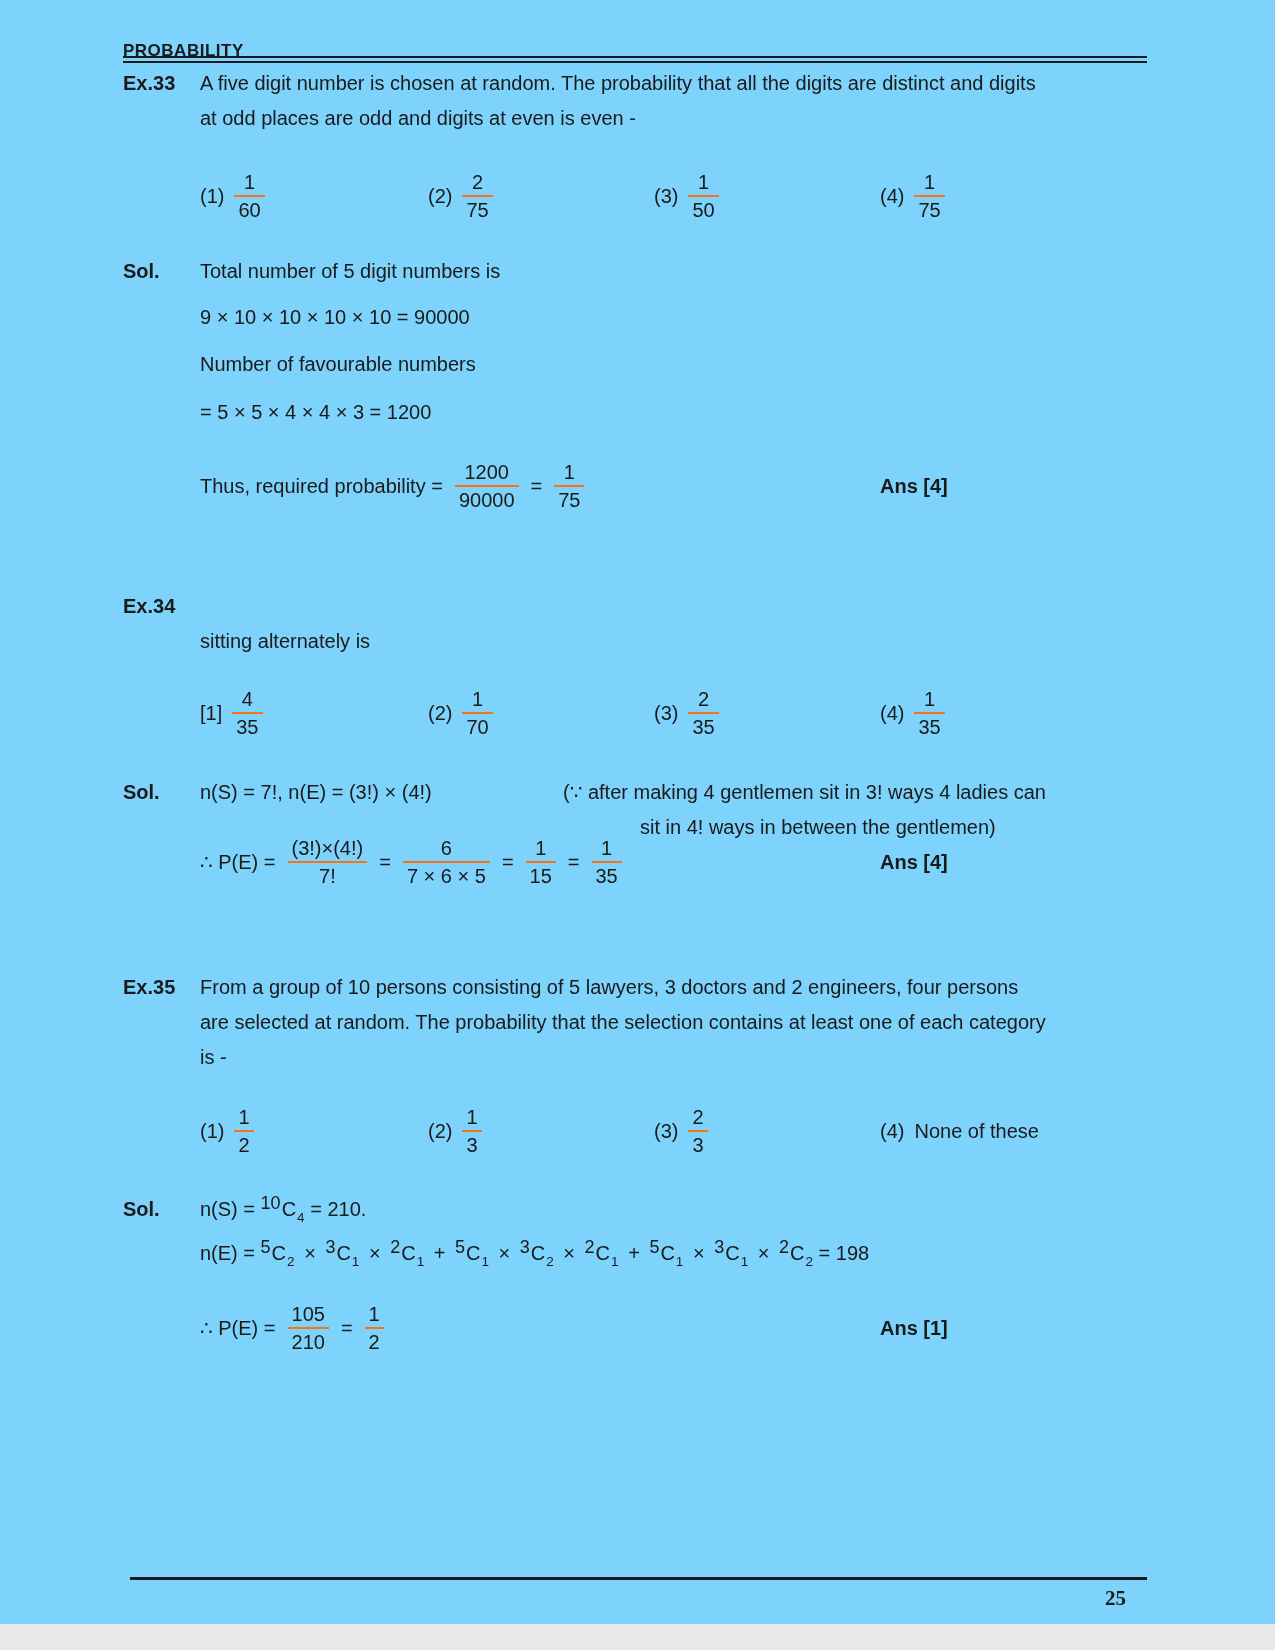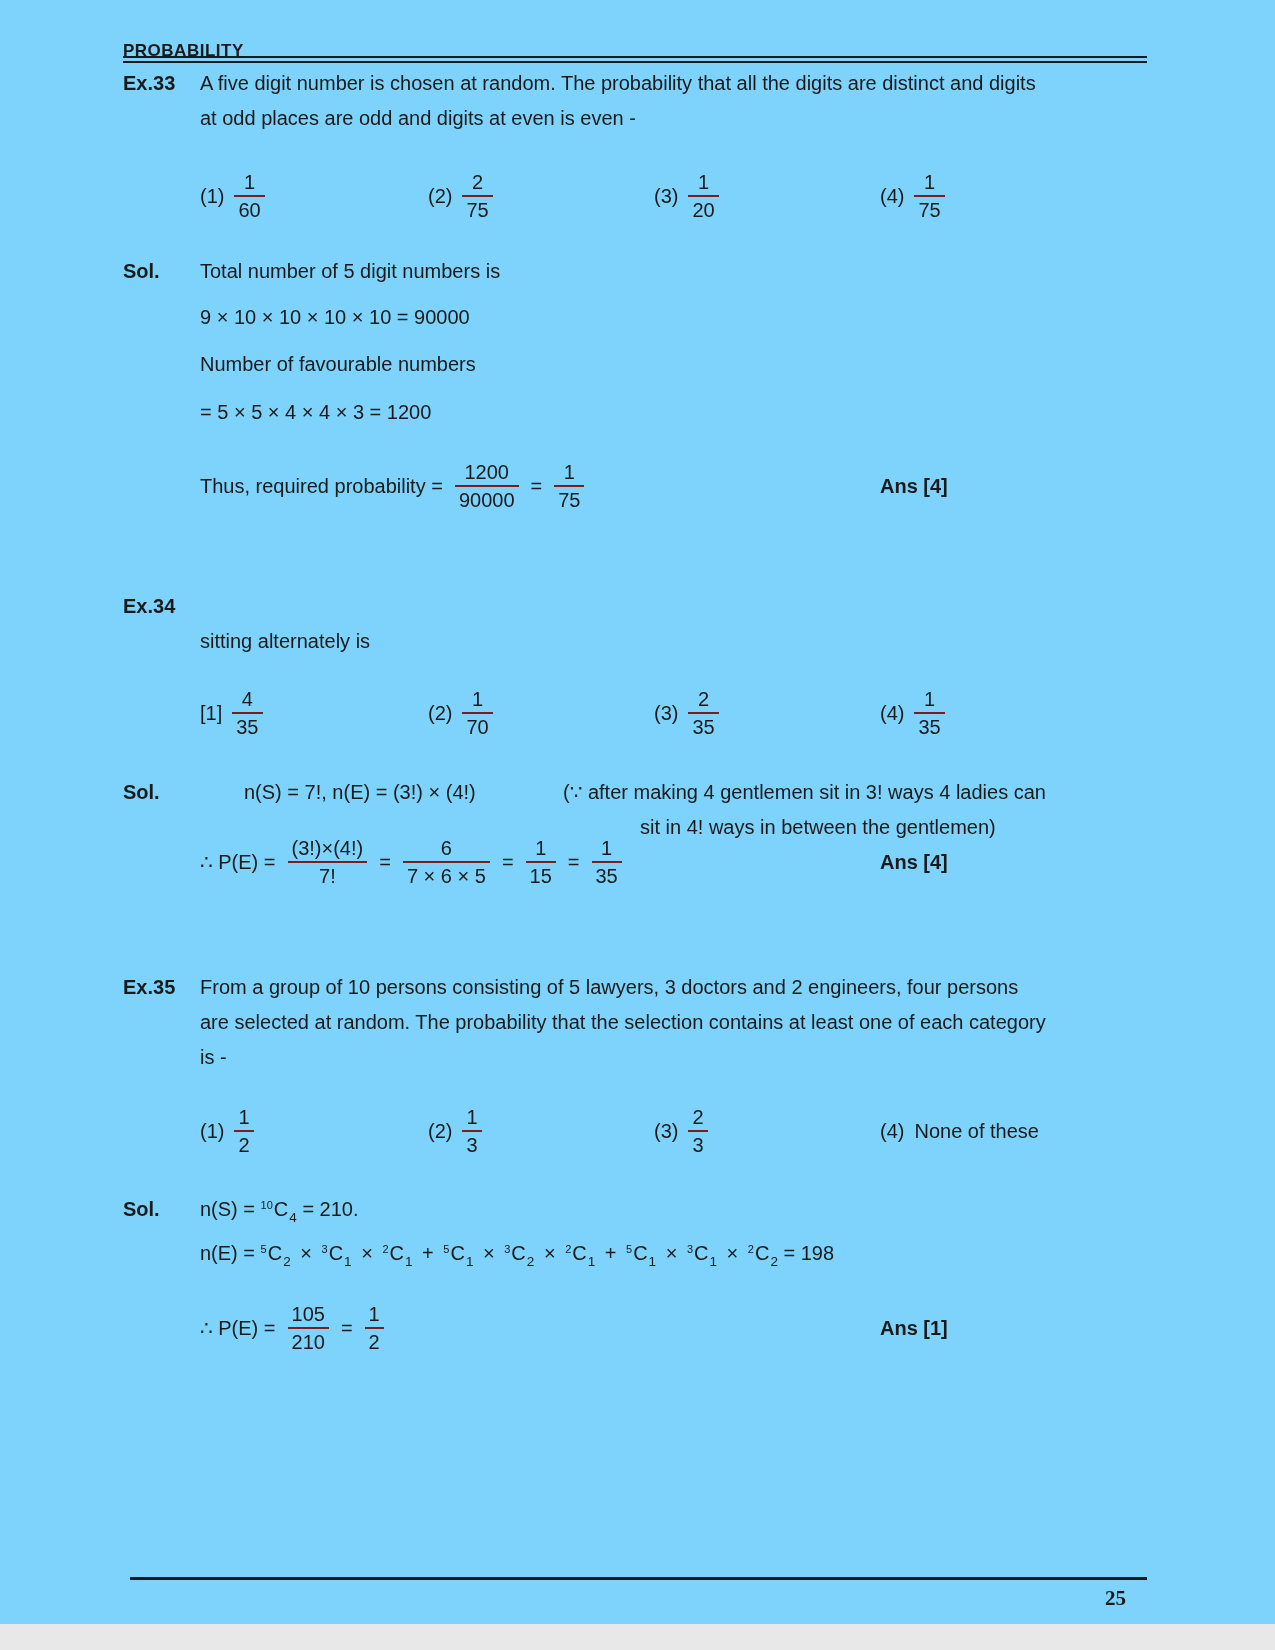--- a/index.html
+++ b/index.html
@@ -49,25 +49,25 @@
   }
   .opt{gap:10px;}
   .eqrow{gap:12px;}
   .frac{
     display:inline-block;
     text-align:center;
     vertical-align:middle;
     line-height:22px;
   }
   .frac .num{display:block;padding:0 4px 2px;}
-  .frac .den{display:block;border-top:2px solid #7f1d1d;padding:2px 4px 0;}
+  .frac .den{display:block;border-top:2px solid #f97316;padding:2px 4px 0;}
   .ansrow{font-weight:bold;}
   
   .ncr{white-space:nowrap;}
-  .sup{font-size:11px;position:relative;top:-7px;margin-right:1px;}
+  .sup{font-size:18px;position:relative;top:-7px;margin-right:1px;}
   .sub{font-size:13.5px;position:relative;top:6px;margin-left:1px;}
   .op{margin:0 4px;}
 </style>
 </head>
 <body>
 
 <div class="page">
 
   <div class="abs hdr" style="left:123px;top:38px;">PROBABILITY</div>
   <div class="hrule-double"></div>
@@ -87,21 +87,21 @@
     <span>(2)</span>
     <span class="frac">
         <span class="num">2</span>
         <span class="den">75</span>
       </span>
   </div>
   <div class="opt" style="left:654px;top:168px;">
     <span>(3)</span>
     <span class="frac">
         <span class="num">1</span>
-        <span class="den">20</span>
+        <span class="den">50</span>
       </span>
   </div>
   <div class="opt" style="left:880px;top:168px;">
     <span>(4)</span>
     <span class="frac">
         <span class="num">1</span>
         <span class="den">75</span>
       </span>
   </div>
 
@@ -151,21 +151,21 @@
   </div>
   <div class="opt" style="left:880px;top:685px;">
     <span>(4)</span>
     <span class="frac">
         <span class="num">1</span>
         <span class="den">35</span>
       </span>
   </div>
 
   <div class="abs lbl" style="left:123px;top:779px;">Sol.</div>
-  <div class="abs" style="left:200px;top:779px;margin-left:44px;">n(S) = 7!, n(E) = (3!) × (4!)</div>
+  <div class="abs" style="left:200px;top:779px;">n(S) = 7!, n(E) = (3!) × (4!)</div>
   <div class="abs" style="left:563px;top:779px;">(∵ after making 4 gentlemen sit in 3! ways 4 ladies can</div>
   <div class="abs" style="left:640px;top:814px;">sit in 4! ways in between the gentlemen)</div>
 
   <div class="eqrow" style="left:200px;top:834px;">
     <span>∴ P(E) =</span>
     <span class="frac">
         <span class="num">(3!)×(4!)</span>
         <span class="den">7!</span>
       </span>
     <span>=</span>

